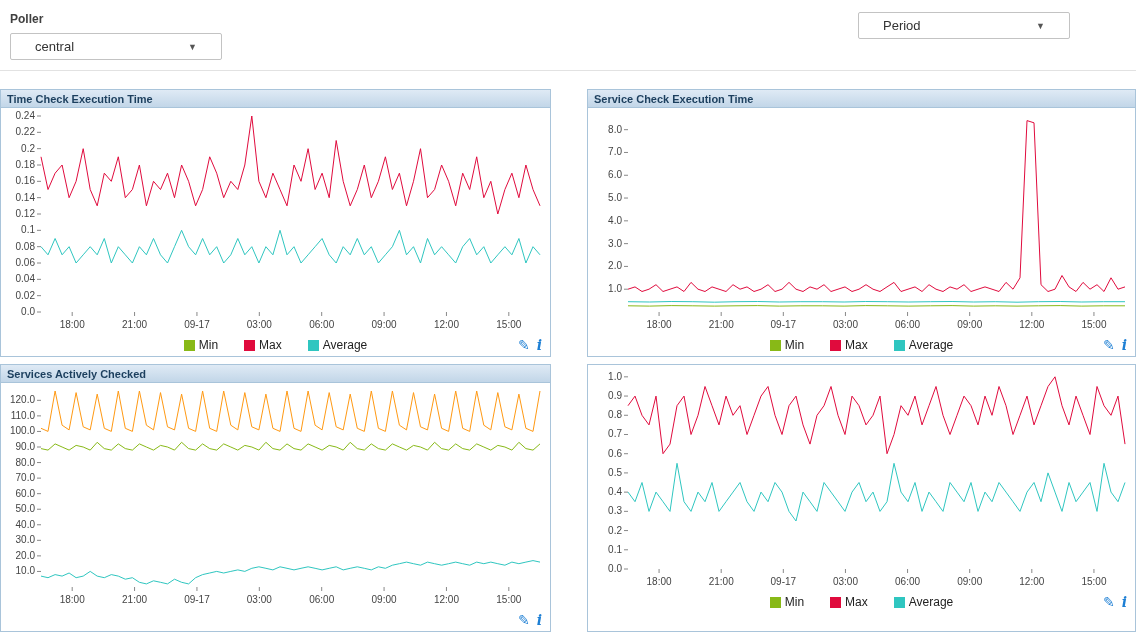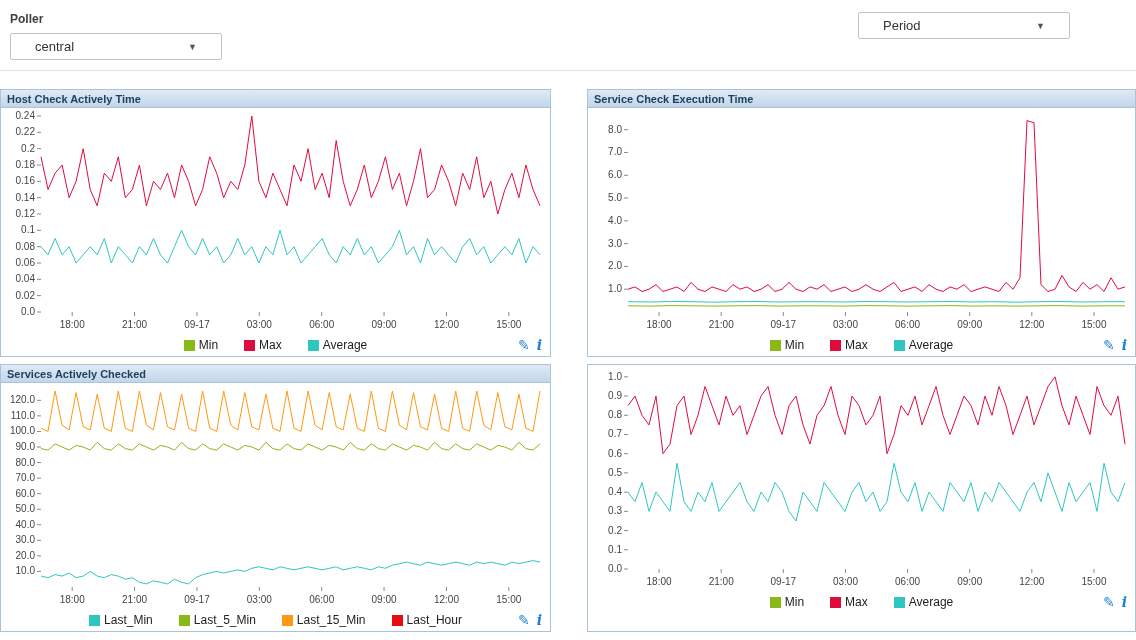--- a/index.html
+++ b/index.html
@@ -59,21 +59,21 @@
     <div class="selectbox">
       <span>Period</span>
       <span class="caret">▼</span>
     </div>
   </div>
 </div>
 
 <div class="grid">
 
   <div class="panel">
-    <div class="panel-h">Host Check Actively Time</div>
+    <div class="panel-h">Time Check Execution Time</div>
     <div class="chart-area"><svg width="549" height="226">
           <text x="34" y="207" text-anchor="end" font-size="10" fill="#444">0.0</text>
           <line x1="36" y1="204" x2="40" y2="204" stroke="#888" stroke-width="1"></line>
           <text x="34" y="190.66666666666666" text-anchor="end" font-size="10" fill="#444">0.02</text>
           <line x1="36" y1="187.66666666666666" x2="40" y2="187.66666666666666" stroke="#888" stroke-width="1"></line>
           <text x="34" y="174.33333333333331" text-anchor="end" font-size="10" fill="#444">0.04</text>
           <line x1="36" y1="171.33333333333331" x2="40" y2="171.33333333333331" stroke="#888" stroke-width="1"></line>
           <text x="34" y="158" text-anchor="end" font-size="10" fill="#444">0.06</text>
           <line x1="36" y1="155" x2="40" y2="155" stroke="#888" stroke-width="1"></line>
           <text x="34" y="141.66666666666666" text-anchor="end" font-size="10" fill="#444">0.08</text>
@@ -237,38 +237,20 @@
           <text x="383.0625" y="220" text-anchor="middle" font-size="10" fill="#444">09:00</text>
           <line x1="445.4375" y1="204" x2="445.4375" y2="208" stroke="#888" stroke-width="1"></line>
           <text x="445.4375" y="220" text-anchor="middle" font-size="10" fill="#444">12:00</text>
           <line x1="507.8125" y1="204" x2="507.8125" y2="208" stroke="#888" stroke-width="1"></line>
           <text x="507.8125" y="220" text-anchor="middle" font-size="10" fill="#444">15:00</text>
           <polyline points="40.0,193.1 47.0,194.7 54.1,191.6 61.1,193.1 68.1,190.0 75.1,194.7 82.2,193.1 89.2,188.4 96.2,193.1 103.3,194.7 110.3,191.6 117.3,193.1 124.3,196.2 131.4,194.7 138.4,199.3 145.4,200.9 152.5,197.8 159.5,199.3 166.5,200.9 173.5,196.2 180.6,199.3 187.6,200.9 194.6,194.7 201.6,191.6 208.7,190.0 215.7,188.4 222.7,190.0 229.8,188.4 236.8,186.9 243.8,188.4 250.8,185.3 257.9,183.8 264.9,185.3 271.9,186.9 279.0,183.8 286.0,185.3 293.0,186.9 300.0,185.3 307.1,183.8 314.1,185.3 321.1,186.9 328.2,185.3 335.2,183.8 342.2,186.9 349.2,185.3 356.3,183.8 363.3,185.3 370.3,186.9 377.4,183.8 384.4,185.3 391.4,182.2 398.4,180.7 405.5,179.1 412.5,180.7 419.5,182.2 426.5,179.1 433.6,180.7 440.6,182.2 447.6,180.7 454.7,179.1 461.7,180.7 468.7,182.2 475.7,179.1 482.8,180.7 489.8,179.1 496.8,180.7 503.9,182.2 510.9,179.1 517.9,180.7 524.9,179.1 532.0,177.6 539.0,179.1" fill="none" stroke="#2fc6c0" stroke-width="1"></polyline>
           <polyline points="40.0,65.6 47.0,67.1 54.1,60.9 61.1,64.0 68.1,67.1 75.1,62.4 82.2,64.0 89.2,67.1 96.2,59.3 103.3,65.6 110.3,67.1 117.3,60.9 124.3,65.6 131.4,67.1 138.4,60.9 145.4,64.0 152.5,67.1 159.5,62.4 166.5,64.0 173.5,67.1 180.6,59.3 187.6,65.6 194.6,67.1 201.6,60.9 208.7,65.6 215.7,67.1 222.7,60.9 229.8,64.0 236.8,67.1 243.8,62.4 250.8,64.0 257.9,67.1 264.9,59.3 271.9,65.6 279.0,67.1 286.0,60.9 293.0,65.6 300.0,67.1 307.1,60.9 314.1,64.0 321.1,67.1 328.2,62.4 335.2,64.0 342.2,67.1 349.2,59.3 356.3,65.6 363.3,67.1 370.3,60.9 377.4,65.6 384.4,67.1 391.4,60.9 398.4,64.0 405.5,67.1 412.5,62.4 419.5,64.0 426.5,67.1 433.6,59.3 440.6,65.6 447.6,67.1 454.7,60.9 461.7,65.6 468.7,67.1 475.7,60.9 482.8,64.0 489.8,67.1 496.8,62.4 503.9,64.0 510.9,67.1 517.9,59.3 524.9,65.6 532.0,67.1 539.0,60.9" fill="none" stroke="#88b917" stroke-width="1"></polyline>
           <polyline points="40.0,45.3 47.0,48.4 54.1,8.0 61.1,42.2 68.1,46.9 75.1,9.6 82.2,43.8 89.2,46.9 96.2,11.1 103.3,45.3 110.3,48.4 117.3,8.0 124.3,45.3 131.4,48.4 138.4,8.0 145.4,42.2 152.5,46.9 159.5,9.6 166.5,43.8 173.5,46.9 180.6,11.1 187.6,45.3 194.6,48.4 201.6,8.0 208.7,45.3 215.7,48.4 222.7,8.0 229.8,42.2 236.8,46.9 243.8,9.6 250.8,43.8 257.9,46.9 264.9,11.1 271.9,45.3 279.0,48.4 286.0,8.0 293.0,45.3 300.0,48.4 307.1,8.0 314.1,42.2 321.1,46.9 328.2,9.6 335.2,43.8 342.2,46.9 349.2,11.1 356.3,45.3 363.3,48.4 370.3,8.0 377.4,45.3 384.4,48.4 391.4,8.0 398.4,42.2 405.5,46.9 412.5,9.6 419.5,43.8 426.5,46.9 433.6,11.1 440.6,45.3 447.6,48.4 454.7,8.0 461.7,45.3 468.7,48.4 475.7,8.0 482.8,42.2 489.8,46.9 496.8,9.6 503.9,43.8 510.9,46.9 517.9,11.1 524.9,45.3 532.0,48.4 539.0,8.0" fill="none" stroke="#ff9913" stroke-width="1"></polyline>
         </svg></div>
     <div class="legend">
-      <span class="legend-items">
-          <span class="legend-item">
-            <span class="swatch" style="background: rgb(47, 198, 192);"></span>
-            <span>Last_Min</span>
-          </span>
-          <span class="legend-item">
-            <span class="swatch" style="background: rgb(136, 185, 23);"></span>
-            <span>Last_5_Min</span>
-          </span>
-          <span class="legend-item">
-            <span class="swatch" style="background: rgb(255, 153, 19);"></span>
-            <span>Last_15_Min</span>
-          </span>
-          <span class="legend-item">
-            <span class="swatch" style="background: rgb(230, 12, 16);"></span>
-            <span>Last_Hour</span>
-          </span>
-        </span>
       <span class="panel-icons">
         <span class="icon-edit">✎</span>
         <span class="icon-info">i</span>
       </span>
     </div>
   </div>
 
   <div class="panel">
     <div class="chart-area"><svg width="547" height="226">
           <text x="34" y="207" text-anchor="end" font-size="10" fill="#444">0.0</text>

